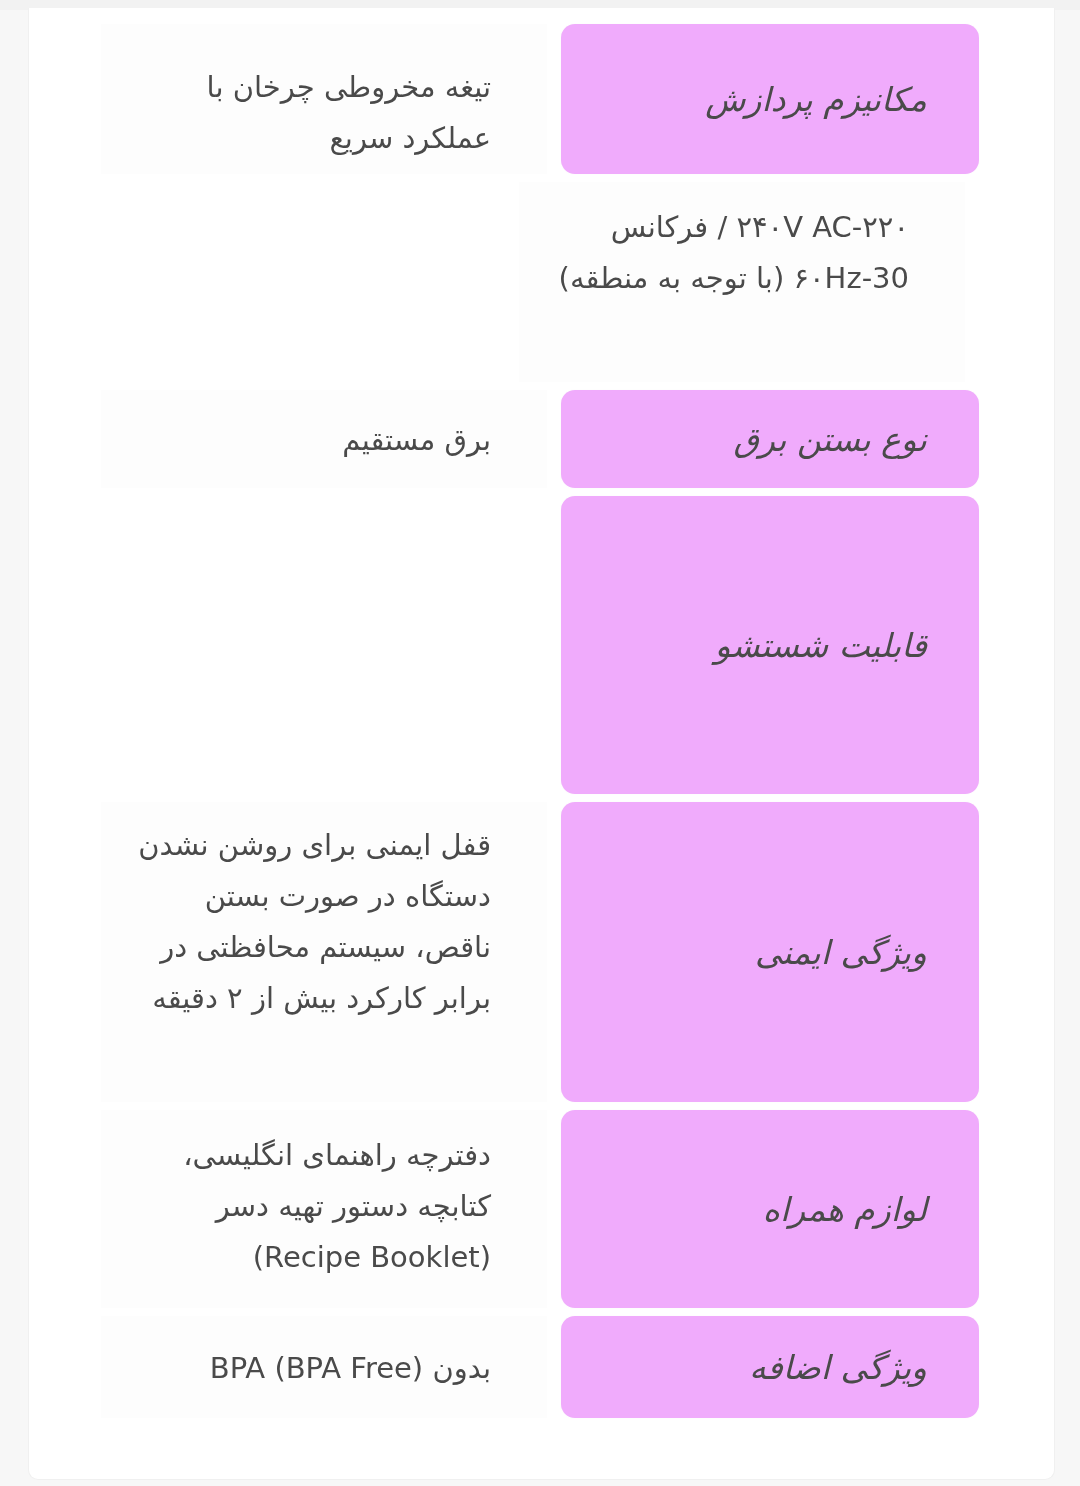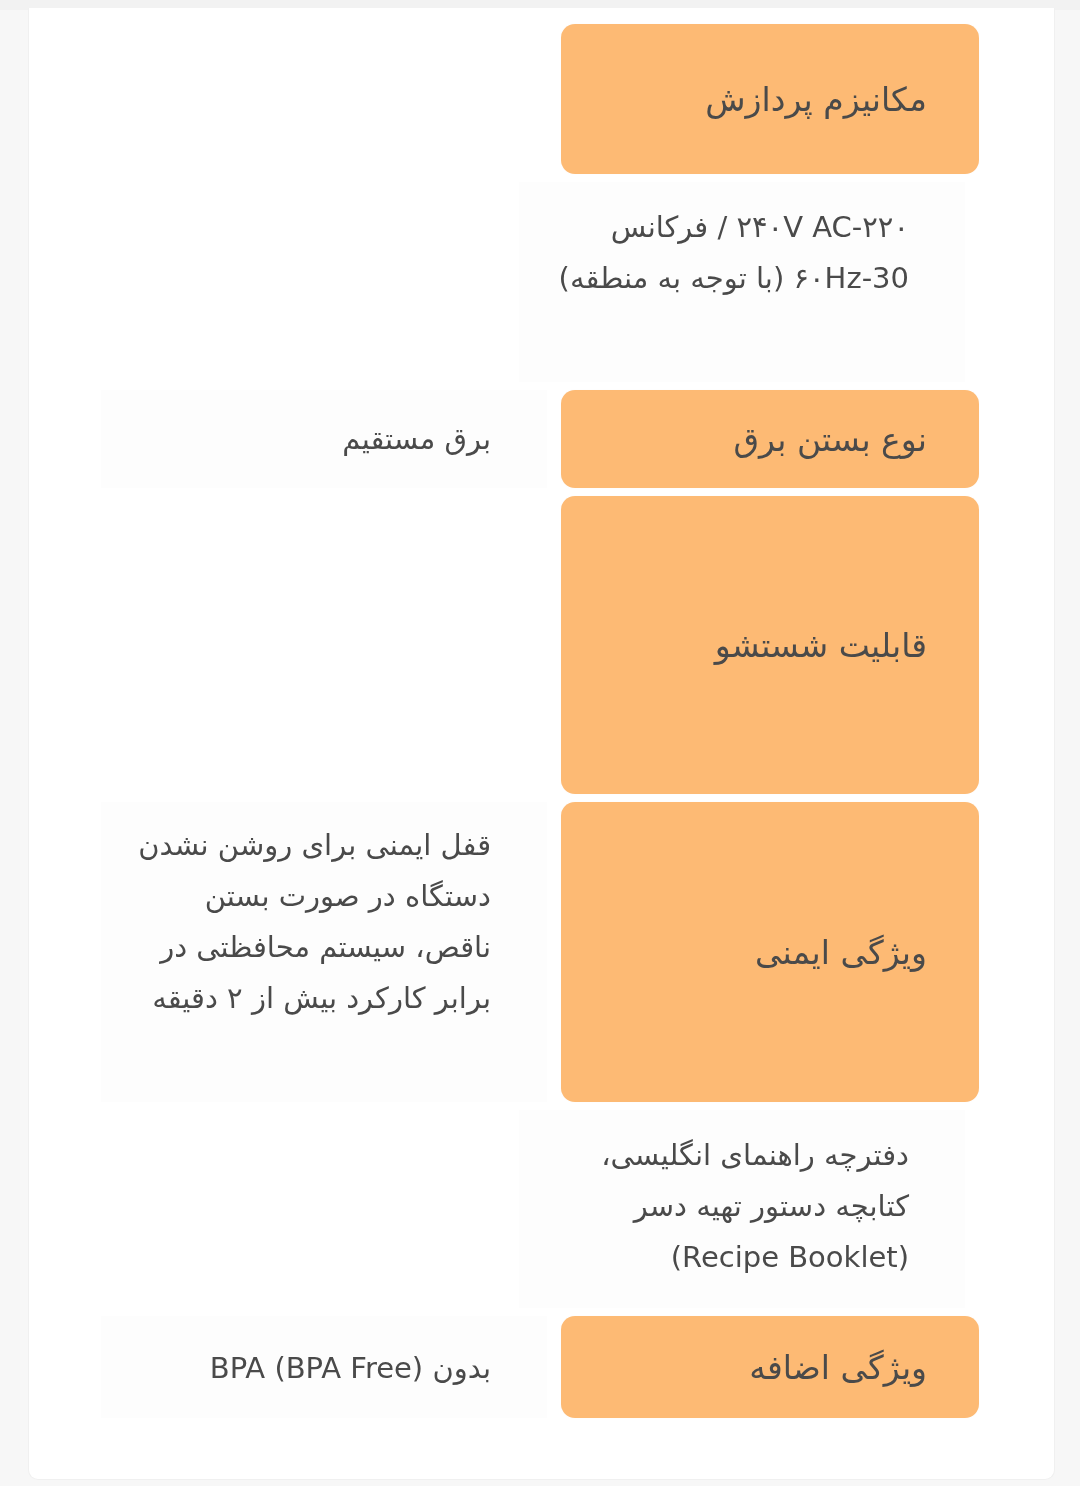--- a/index.html
+++ b/index.html
@@ -40,29 +40,30 @@
       direction: rtl;
     }
     .spec-row {
       display: flex;
       flex-direction: row;
       align-items: stretch;
       margin-bottom: 8px;
     }
     .spec-label {
       width: 418px;
-      background: #fdba74;
+      background: #f0abfc;
       border-radius: 14px;
       display: flex;
       align-items: center;
       justify-content: flex-start;
       padding-right: 52px;
       font-size: 33px;
       color: #4a4a4a;
       box-shadow: 0 0 3px rgba(0,0,0,0.02);
+      font-style: italic;
     }
     .spec-gap { width: 14px; }
     .spec-value {
       width: 446px;
       background: #fdfdfd;
       padding: 22px 56px 22px 30px;
       font-size: 29px;
       line-height: 51px;
       color: #4a4a4a;
       text-align: right;
@@ -74,37 +75,40 @@
     .row-1 { height: 200px; }
     .row-2 { height: 98px; }
     .row-3 { height: 298px; }
     .row-4 { height: 300px; }
     .row-5 { height: 198px; }
     .row-6 { height: 102px; }
     .row-0 .spec-value, .row-2 .spec-value, .row-6 .spec-value { align-items: flex-start; }
     .row-1 .spec-value, .row-3 .spec-value, .row-4 .spec-value, .row-5 .spec-value { align-items: flex-start; }
     .row-0 .spec-value { padding-top: 38px; }
     .row-1 .spec-value { padding-top: 20px; }
-    .row-2 .spec-value { padding-top: 24px; }
+    .row-2 .spec-value { padding-top: 24px; align-items: center; }
     .row-3 .spec-value { padding-top: 18px; }
     .row-4 .spec-value { padding-top: 18px; }
     .row-5 .spec-value { padding-top: 20px; }
     .row-6 .spec-value { padding-top: 24px; align-items: center; }
   </style>
 </head>
 <body>
 
 <div class="page-top-strip"></div>
 
 <div class="card">
   <div class="spec-table">
 
     <div class="spec-row row-0">
       <div class="spec-label">مکانیزم پردازش</div>
       <div class="spec-gap"></div>
+      <div class="spec-value">
+          <span>تیغه مخروطی چرخان با عملکرد سریع</span>
+        </div>
     </div>
 
     <div class="spec-row row-1">
       <div class="spec-gap"></div>
       <div class="spec-value">
           <span>۲۴۰V AC-۲۲۰ / فرکانس ۶۰Hz-30 (با توجه به منطقه)</span>
         </div>
     </div>
 
     <div class="spec-row row-2">
@@ -122,20 +126,21 @@
 
     <div class="spec-row row-4">
       <div class="spec-label">ویژگی ایمنی</div>
       <div class="spec-gap"></div>
       <div class="spec-value">
           <span>قفل ایمنی برای روشن نشدن دستگاه در صورت بستن ناقص، سیستم محافظتی در برابر کارکرد بیش از ۲ دقیقه</span>
         </div>
     </div>
 
     <div class="spec-row row-5">
+      <div class="spec-label">لوازم همراه</div>
       <div class="spec-gap"></div>
       <div class="spec-value">
           <span>دفترچه راهنمای انگلیسی، کتابچه دستور تهیه دسر (Recipe Booklet)</span>
         </div>
     </div>
 
     <div class="spec-row row-6">
       <div class="spec-label">ویژگی اضافه</div>
       <div class="spec-gap"></div>
       <div class="spec-value">

